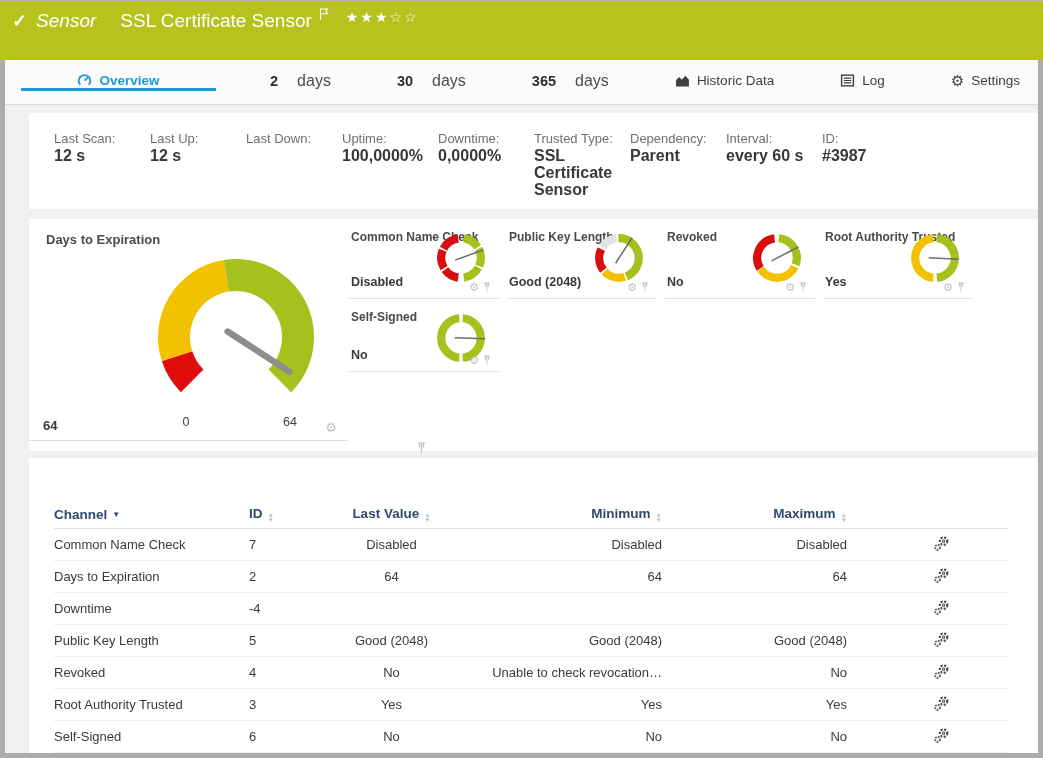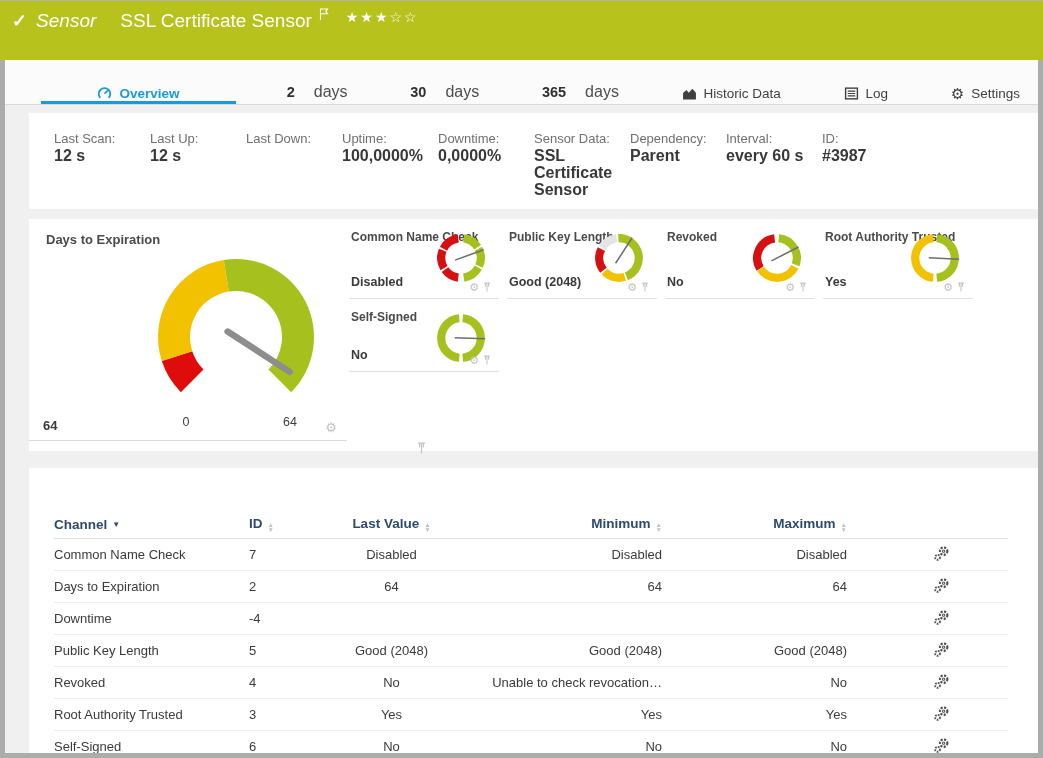--- a/index.html
+++ b/index.html
@@ -11,22 +11,22 @@
   .check{font-size:18px;font-weight:bold;margin:0 9px 0 2px}
   .kind{font-style:italic;font-size:19px;margin-right:24px}
   .stitle{font-size:19px}
   .flag{margin:-10px 0 0 7px}
   .stars{font-size:14px;letter-spacing:2px;margin-left:16px;margin-top:-8px;cursor:pointer}
   .t-row2{margin:3px 0 0 45px;font-size:12.5px}
   
   .frame{flex:1;border-left:5px solid #abadaa;border-right:5px solid #abadaa;border-bottom:5px solid #abadaa;
          background:#f0f0f1;display:flex;flex-direction:column;overflow:hidden}
   
-  .tabbar{height:44px;background:#fbfbfb;border-bottom:1px solid #dadada;display:flex;align-items:flex-end;
-          padding:0 6px 0 36px;justify-content:space-between;flex:none}
+  .tabbar{height:44px;background:#fbfbfb;border-bottom:1px solid #dadada;display:flex;align-items:center;
+          padding:0 6px 0 16px;justify-content:space-between;flex:none}
   .tab{display:flex;align-items:center;gap:7px;padding:0 12px;font-size:13.5px;color:#3e3e3e;
        border-bottom:3px solid transparent;box-sizing:border-box;cursor:pointer;white-space:nowrap}
   .tab.active{color:#1b9ad6;border-bottom-color:#1b9ad6;min-width:195px;justify-content:center;font-weight:bold}
   .tab .num{font-weight:bold;font-size:14.5px;color:#2f2f2f}
   .tab .unit{font-size:16px;color:#4d4d4d;margin-left:12px}
   .tab svg{flex:none}
   .gearglyph{font-size:15px;line-height:14px}
   
   .panel{background:#fff;margin-left:24px;flex:none}
   .panel-info{margin-top:8px;height:96px;display:flex;padding:17px 2px 0 25px;box-sizing:border-box}
@@ -43,21 +43,21 @@
   .g-value{position:absolute;left:14px;top:199px;font-size:13px;font-weight:bold;color:#3a3a3a}
   .tile-icons{position:absolute;right:10px;bottom:5px;display:flex;gap:4px;align-items:center;color:#c3c3c3;font-size:13px}
   .small-grid{position:absolute;left:320px;top:0;display:grid;grid-template-columns:repeat(4,150px);
               grid-template-rows:80px 73px;column-gap:8px}
   .tile-sm{position:relative;border-bottom:1px solid #e0e0e0}
   .tile-sm .g-title{left:2px;top:11px;font-size:12px}
   .tile-sm svg.gsm{position:absolute;right:10px;top:11px}
   .sm-value{position:absolute;left:2px;bottom:9px;font-size:12.5px;font-weight:bold;color:#3a3a3a}
   .tile-sm .tile-icons{right:8px;bottom:4px;font-size:11px}
   
-  .panel-table{margin-top:17px;flex:1;padding:42px 30px 6px 25px;box-sizing:border-box;overflow:hidden}
+  .panel-table{margin-top:7px;flex:1;padding:42px 30px 6px 25px;box-sizing:border-box;overflow:hidden}
   .thead,.trow{display:grid;grid-template-columns:195px 60px 165px 188px 185px 95px;align-items:center}
   .thead{height:28px;border-bottom:1px solid #e2e2e2;color:#2e4a6e;font-weight:bold;font-size:13.5px}
   .trow{height:31px;border-bottom:1px solid #ededed;font-size:13px;color:#3a3a3a}
   .c-last{text-align:center}.c-min{text-align:right}.c-max{text-align:right}
   .c-icon{padding-left:86px}
   .sorts{display:inline-flex;flex-direction:column;margin-left:5px;vertical-align:1px}
   .sorts i{font-style:normal;font-size:6.5px;line-height:5px;color:#bcc3cf}
   .charr{font-size:8px;margin-left:5px;color:#2e4a6e;vertical-align:2px}
   .th-cell{cursor:pointer}
   .gearpair{cursor:pointer;display:inline-block}
@@ -137,21 +137,21 @@
         </div>
       <div class="info-item">
           <div class="info-label">Uptime:</div>
           <div class="info-value">100,0000%</div>
         </div>
       <div class="info-item">
           <div class="info-label">Downtime:</div>
           <div class="info-value">0,0000%</div>
         </div>
       <div class="info-item">
-          <div class="info-label">Sensor Data:</div>
+          <div class="info-label">Trusted Type:</div>
           <div class="info-value">SSL Certificate Sensor</div>
         </div>
       <div class="info-item">
           <div class="info-label">Dependency:</div>
           <div class="info-value">Parent</div>
         </div>
       <div class="info-item">
           <div class="info-label">Interval:</div>
           <div class="info-value">every 60 s</div>
         </div>

